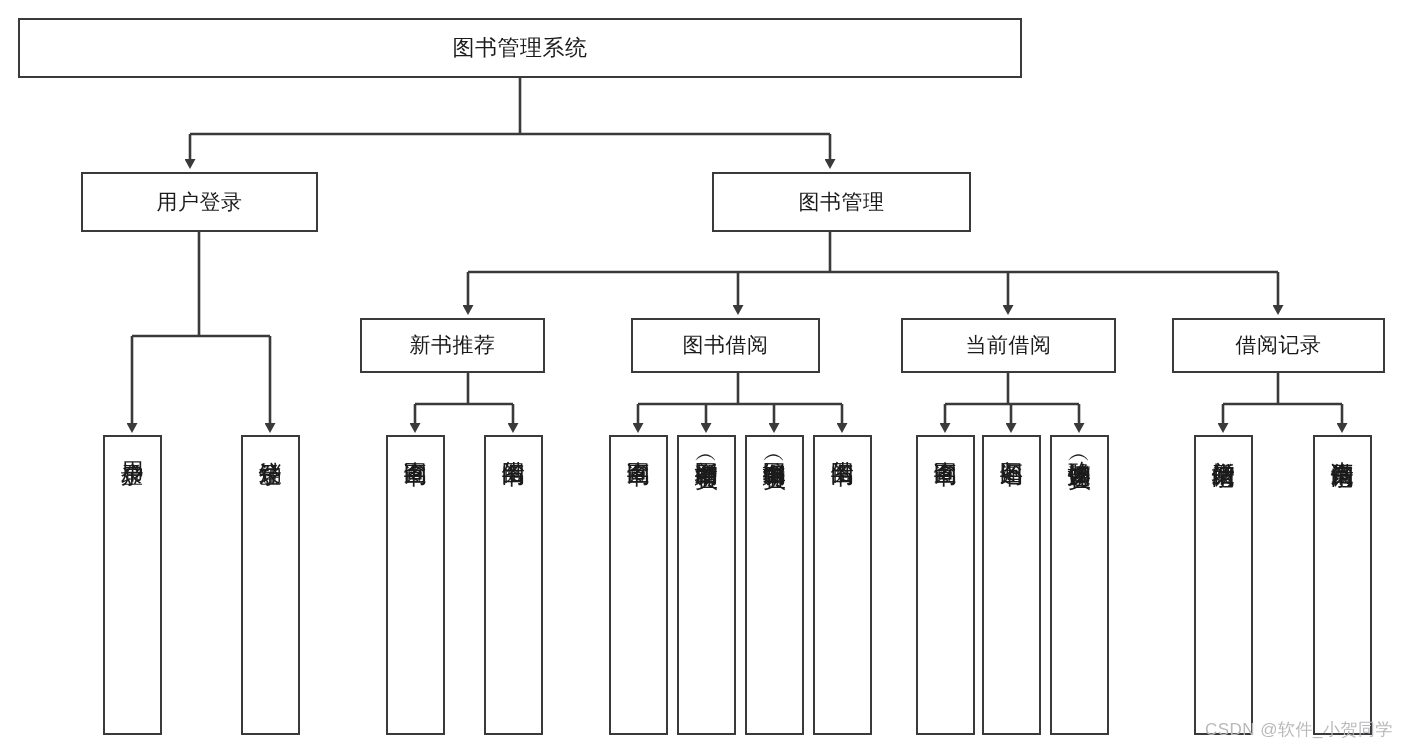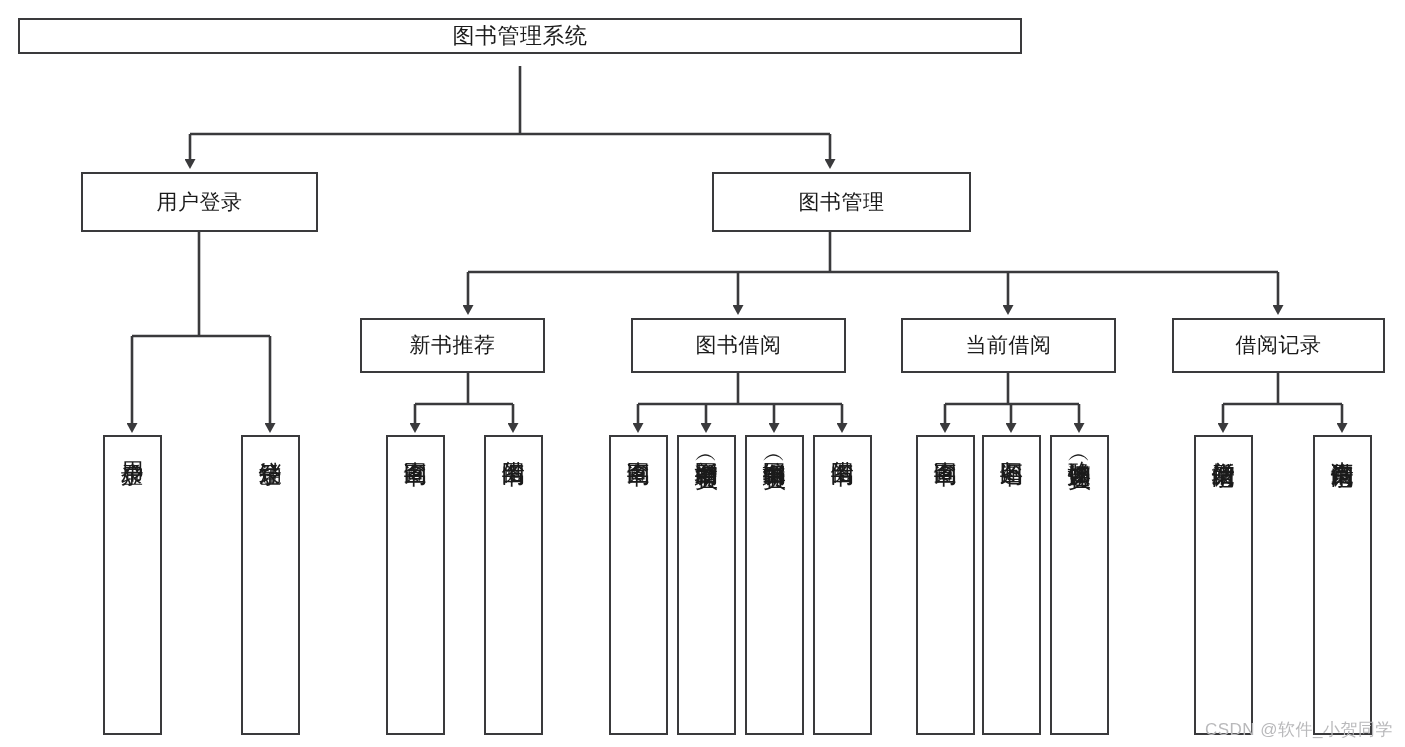--- a/index.html
+++ b/index.html
@@ -124,37 +124,37 @@
       <path d="M1011,404 L1011,424" marker-end="url(#arrow)"></path>
       <path d="M1079,404 L1079,424" marker-end="url(#arrow)"></path>
 
       <path d="M1278,373 L1278,404"></path>
       <path d="M1223,404 L1342,404"></path>
       <path d="M1223,404 L1223,424" marker-end="url(#arrow)"></path>
       <path d="M1342,404 L1342,424" marker-end="url(#arrow)"></path>
     </g>
   </svg>
 
-  <div class="node root" style="left:18px; top:18px; width:1004px; height:36px;">
+  <div class="node root" style="left:18px; top:18px; width:1004px; height:60px;">
     <span class="label">图书管理系统</span>
   </div>
 
   <div class="node level2" style="left:81px; top:172px; width:237px; height:60px;">
     <span class="label">用户登录</span>
   </div>
 
   <div class="node level2" style="left:712px; top:172px; width:259px; height:60px;">
     <span class="label">图书管理</span>
   </div>
 
   <div class="node level3" style="left:360px; top:318px; width:185px; height:55px;">
     <span class="label">新书推荐</span>
   </div>
 
-  <div class="node level3" style="left:631px; top:318px; width:215px; height:55px;">
+  <div class="node level3" style="left:631px; top:318px; width:189px; height:55px;">
     <span class="label">图书借阅</span>
   </div>
 
   <div class="node level3" style="left:1172px; top:318px; width:213px; height:55px;">
     <span class="label">借阅记录</span>
   </div>
 
   <div class="node level3" style="left:901px; top:318px; width:215px; height:55px;">
     <span class="label">当前借阅</span>
   </div>

